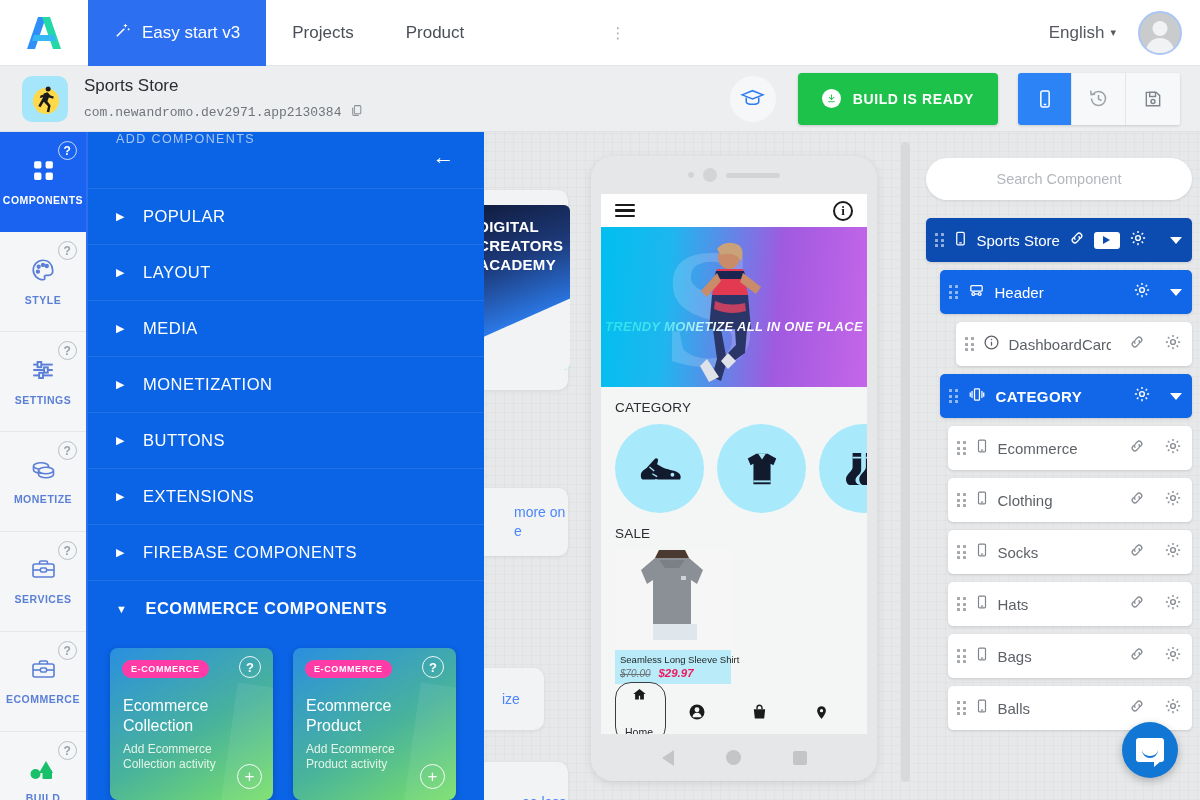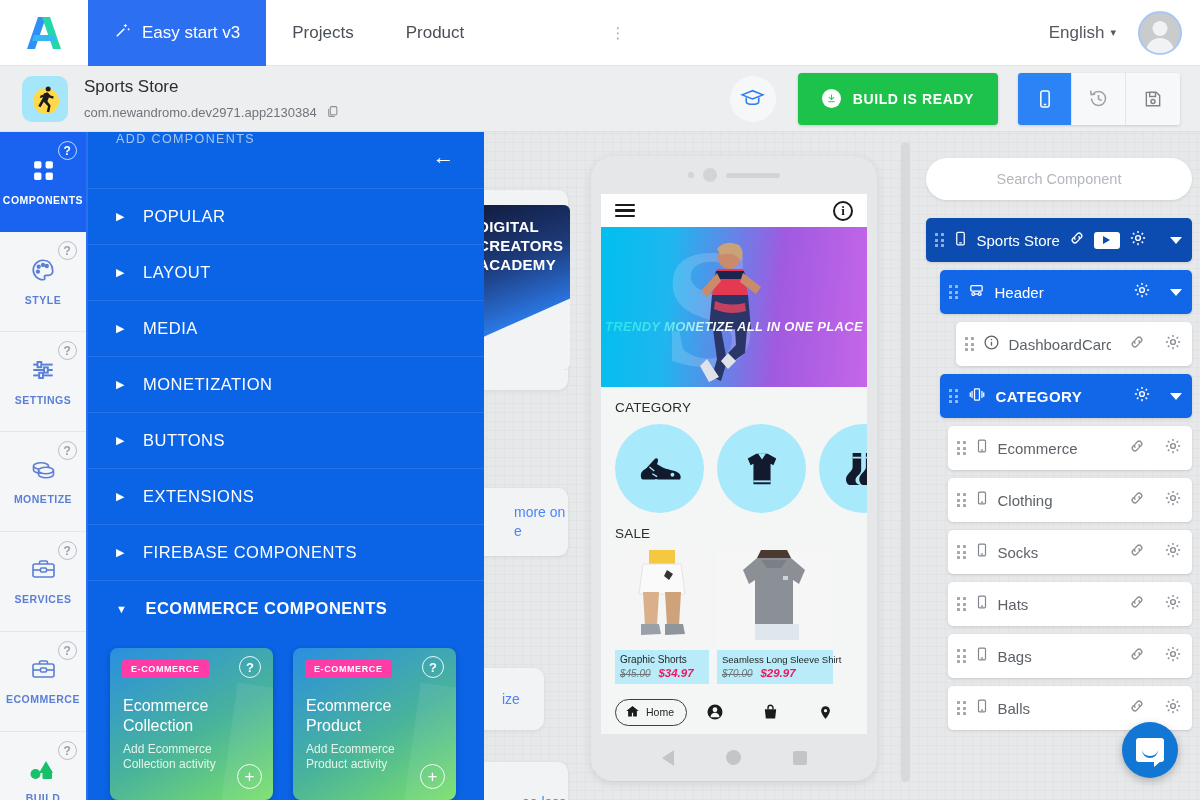--- a/index.html
+++ b/index.html
@@ -45,21 +45,21 @@
   }
   .app-icon {
     width:46px; height:46px; border-radius:10px; background:#a5e6fb;
     margin-left:22px; display:flex; align-items:center; justify-content:center;
     position:relative; overflow:hidden;
   }
   .app-icon .ball{ position:absolute; width:26px;height:26px;border-radius:50%;background:#ffd94a; left:11px; top:12px;}
   .app-icon svg { position:relative; z-index:2; }
   .app-meta { margin-left:16px; }
   .app-title { font-size:17px; color:#2a2d31; font-weight:400; line-height:20px; }
-  .app-pkg { font-size:13px; color:#70757b; display:flex; align-items:center; gap:9px; margin-top:8px;}
+  .app-pkg { font-size:13px; color:#70757b; display:flex; align-items:center; gap:9px; margin-top:8px;font-family:Liberation Mono, monospace;}
   .projbar-spacer{ flex:1; }
   .grad-btn {
     width:46px;height:46px;border-radius:50%;background:#f6f7f8;
     display:flex;align-items:center;justify-content:center; margin-right:22px;
   }
   .build-btn {
     height:52px; background:#1cc24a; color:#fff; border-radius:4px;
     display:flex; align-items:center; gap:12px; padding:0 24px;
     font-size:14px; letter-spacing:.6px; font-weight:bold;
     box-shadow:0 1px 3px rgba(0,0,0,.18);
@@ -136,21 +136,21 @@
   .crow.open { font-weight:bold; background:#0b63e5; }
   .cards { display:flex; gap:20px; padding:12px 22px 0 22px; }
   .ccard {
     width:163px; height:152px; border-radius:8px; position:relative; overflow:hidden;
     background:linear-gradient(150deg,#2a8fe0 0%,#49b39b 55%,#7ae06a 100%);
     box-shadow:0 2px 6px rgba(0,0,0,.18);
   }
   .ccard .sheen{position:absolute;right:-14px;top:38px;width:60px;height:150px;background:rgba(255,255,255,.07);transform:rotate(8deg);}
   .badge {
     position:absolute; left:12px; top:12px; background:#ff3ba7; color:#fff;
-    font-size:9px; font-weight:bold; letter-spacing:.6px; padding:4px 9px; border-radius:3px;
+    font-size:9px; font-weight:bold; letter-spacing:.6px; padding:4px 9px; border-radius:9px;
   }
   .ccard-q {
     position:absolute; right:12px; top:8px; width:22px;height:22px;border-radius:50%;
     border:1.6px solid rgba(255,255,255,.9); color:#fff; font-size:13px; font-weight:bold;
     display:flex;align-items:center;justify-content:center;
   }
   .ccard-t { position:absolute; left:13px; top:48px; color:#fff; font-size:16px; line-height:20px; width:120px;}
   .ccard-s { position:absolute; left:13px; top:94px; color:#e3f4e6; font-size:12px; line-height:15px; width:125px;}
   .ccard-plus{
     position:absolute; right:11px; bottom:11px; width:25px;height:25px;border-radius:50%;
@@ -200,22 +200,22 @@
   .pprice { margin-top:2px; font-size:10px; }
   .pold { color:#6d7378; text-decoration:line-through; font-style:italic; margin-right:5px;}
   .pnew { color:#f4155e; font-weight:bold; font-style:italic; font-size:11.5px;}
   .pcard.wide{ width:116px; }
   .pcard.wide .pname{ font-size:9.5px; }
   .bottomnav {
     position:absolute; left:0; bottom:0; width:266px; height:44px; background:#f4f6f6;
     display:flex; align-items:center; padding:0 14px; gap:0;
   }
   .home-pill{
-    display:flex;align-items:center;gap:6px;border:1.4px solid #3a3e42;border-radius:16px;
-    padding:4px 12px 4px 9px; font-size:10.5px; color:#22262a; background:#f4f6f6;
+    display:flex;align-items:center;gap:22px;border:1.4px solid #3a3e42;border-radius:16px;
+    padding:4px 12px 4px 9px; font-size:10.5px; color:#22262a; background:#f4f6f6;flex-direction:column;
   }
   .bn-ico{flex:1; display:flex; align-items:center; justify-content:center;}
   .phone-bot { height:47px; display:flex; align-items:center; justify-content:center; gap:52px; }
   .nav-back{width:0;height:0;border-top:8px solid transparent;border-bottom:8px solid transparent;border-right:12px solid #c3c5c7;}
   .nav-home{width:15px;height:15px;border-radius:50%;background:#c3c5c7;}
   .nav-rec{width:14px;height:14px;border-radius:2px;background:#c3c5c7;}
 
   
   .tree { position:absolute; left:918px; top:132px; width:282px; height:668px; z-index:12; }
   .search {
@@ -427,41 +427,20 @@
           <svg width="38" height="36" viewBox="0 0 40 38" fill="#121a2e">
             <path d="M8 2h9v18c0 5-6 6-6 11 0 3 3 5 6 5H6c-3 0-5-3-5-6 0-6 7-8 7-13z"></path>
             <path d="M22 2h9v18c0 5-6 6-6 11 0 3 3 5 6 5H20c-3 0-5-3-5-6 0-6 7-8 7-13z"></path>
             <path d="M8 6h9v2H8zm14 0h9v2h-9z" fill="#a8e9fb"></path>
           </svg>
         </div>
       </div>
 
       <div class="sec-title">SALE</div>
       <div class="sale-grid">
-        <div class="pcard">
-          <div class="pimg">
-            <svg viewBox="0 0 94 100" width="94" height="100">
-              <rect width="94" height="100" fill="#f5f5f5"></rect>
-              <path d="M34 0h26v16H34z" fill="#f5c842"></path>
-              <path d="M28 14h38l4 30H24z" fill="#fafafa" stroke="#e4e4e4"></path>
-              <path d="M28 42h16l-2 34h-12z" fill="#d9b089"></path>
-              <path d="M50 42h16l-2 34h-12z" fill="#cfa379"></path>
-              <path d="M26 74h18l2 10-20 1z" fill="#9aa0a8"></path>
-              <path d="M50 74h18l2 10-20 1z" fill="#8f959d"></path>
-              <path d="M52 20l6 4-4 6-5-4z" fill="#333"></path>
-            </svg>
-          </div>
-          <div class="pinfo">
-            <div class="pname">Graphic Shorts</div>
-            <div class="pprice">
-              <span class="pold">$45.00</span>
-              <span class="pnew">$34.97</span>
-            </div>
-          </div>
-        </div>
 
         <div class="pcard wide">
           <div class="pimg">
             <svg viewBox="0 0 116 100" width="116" height="100">
               <rect width="116" height="100" fill="#f6f6f6"></rect>
               <path d="M44 0h26l4 8h-34z" fill="#4b3a32"></path>
               <path d="M40 8h34l14 12-6 14-6-4v44H38V30l-6 4-6-14z" fill="#8b9096"></path>
               <path d="M44 10h26l-6 8h-14z" fill="#7b8086"></path>
               <path d="M38 74h44v16H38z" fill="#dfe6ec"></path>
               <rect x="66" y="26" width="5" height="4" fill="#cfd3d7"></rect>

